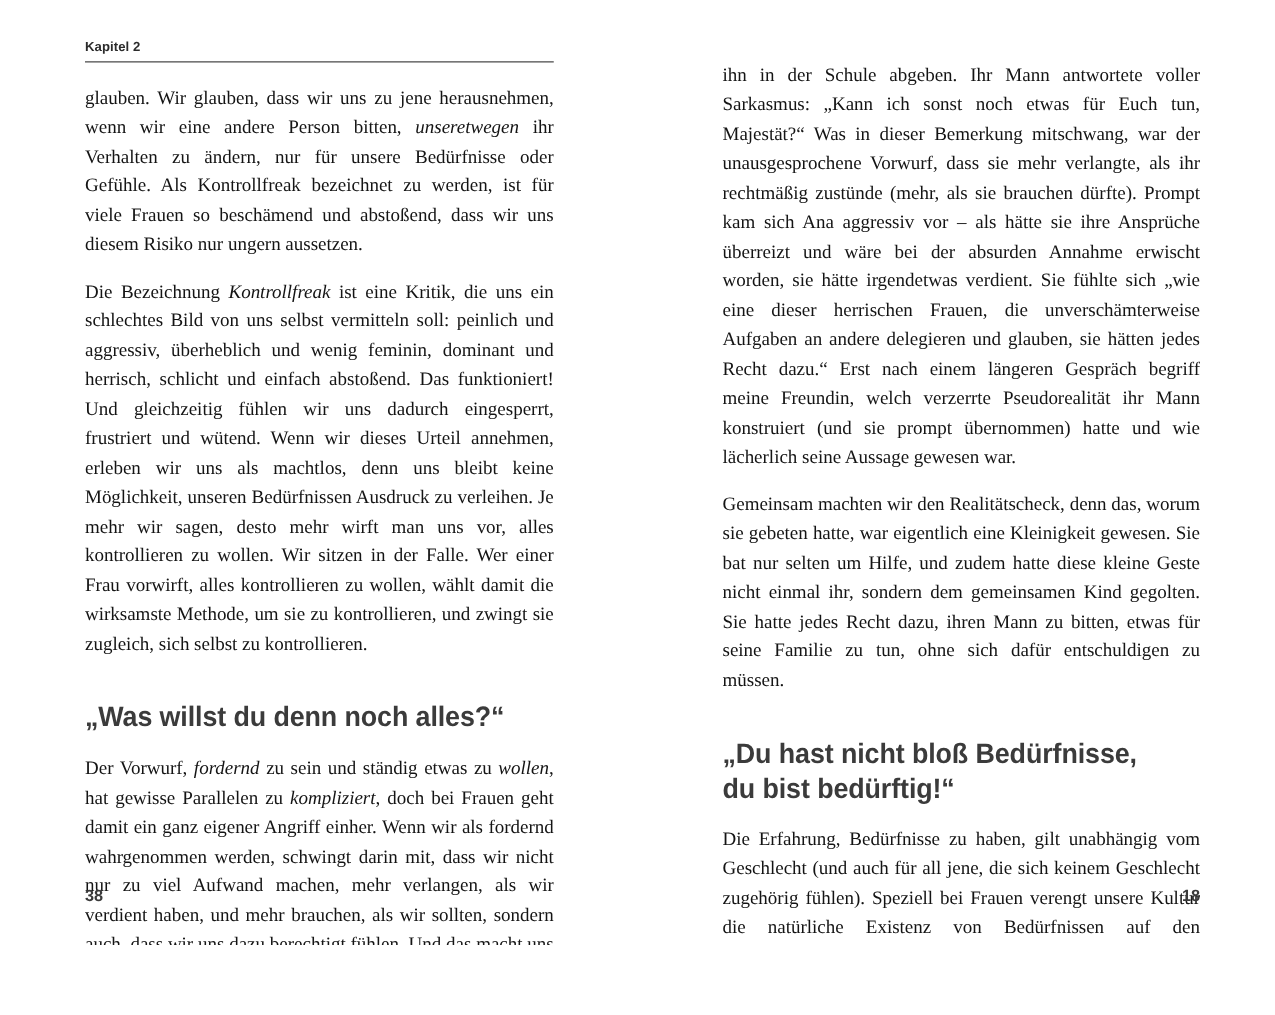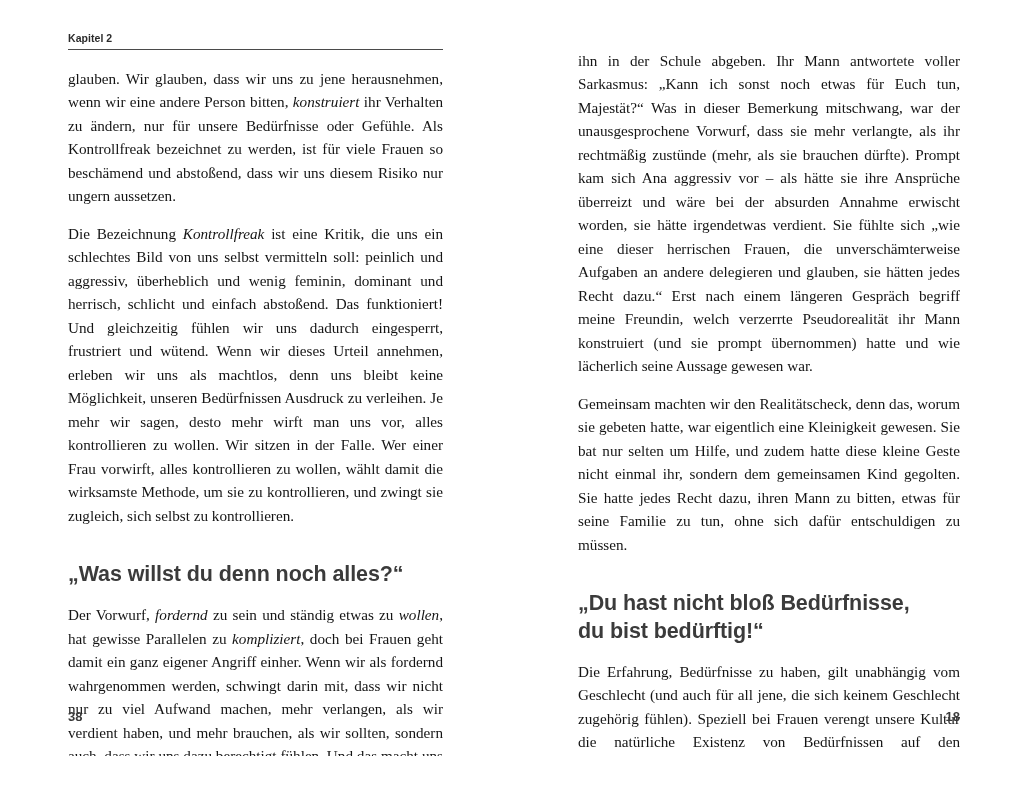--- a/index.html
+++ b/index.html
@@ -93,21 +93,21 @@
   .folio-right { right: 60px; }
 </style>
 </head>
 <body>
 
 <div class="spread">
 
   <div class="page page-left">
     <div class="runhead runhead-left">Kapitel 2</div>
     <div class="body-col">
-        <p class="para"><span>glauben. Wir glauben, dass wir uns zu jene herausnehmen, wenn wir eine andere Person bitten, </span><em>konstruiert</em><span> ihr Verhalten zu ändern, nur für unsere Bedürfnisse oder Gefühle. Als Kontrollfreak bezeichnet zu werden, ist für viele Frauen so beschämend und abstoßend, dass wir uns diesem Risiko nur ungern aussetzen.</span></p>
+        <p class="para"><span>glauben. Wir glauben, dass wir uns zu jene herausnehmen, wenn wir eine andere Person bitten, </span><em>unseretwegen</em><span> ihr Verhalten zu ändern, nur für unsere Bedürfnisse oder Gefühle. Als Kontrollfreak bezeichnet zu werden, ist für viele Frauen so beschämend und abstoßend, dass wir uns diesem Risiko nur ungern aussetzen.</span></p>
         <p class="para"><span>Die Bezeichnung </span><em>Kontrollfreak</em><span> ist eine Kritik, die uns ein schlechtes Bild von uns selbst vermitteln soll: peinlich und aggressiv, überheblich und wenig feminin, dominant und herrisch, schlicht und einfach abstoßend. Das funktioniert! Und gleichzeitig fühlen wir uns dadurch eingesperrt, frustriert und wütend. Wenn wir dieses Urteil annehmen, erleben wir uns als machtlos, denn uns bleibt keine Möglichkeit, unseren Bedürfnissen Ausdruck zu verleihen. Je mehr wir sagen, desto mehr wirft man uns vor, alles kontrollieren zu wollen. Wir sitzen in der Falle. Wer einer Frau vorwirft, alles kontrollieren zu wollen, wählt damit die wirksamste Methode, um sie zu kontrollieren, und zwingt sie zugleich, sich selbst zu kontrollieren.</span></p>
         <h2 class="section-heading spaced-above"><span>„Was willst du denn noch alles?“</span></h2>
         <p class="para"><span>Der Vorwurf, </span><em>fordernd</em><span> zu sein und ständig etwas zu </span><em>wollen</em><span>, hat gewisse Parallelen zu </span><em>kompliziert</em><span>, doch bei Frauen geht damit ein ganz eigener Angriff einher. Wenn wir als fordernd wahrgenommen werden, schwingt darin mit, dass wir nicht nur zu viel Aufwand machen, mehr verlangen, als wir verdient haben, und mehr brauchen, als wir sollten, sondern auch, dass wir uns dazu berechtigt fühlen. Und das macht uns noch weniger liebenswert.</span></p>
         <p class="para"><span>Einmal fragte meine Freundin Ana ihren Mann, ob er für den gemeinsamen Sohn etwas erledigen könne. Er sollte etwas für</span></p>
       </div>
     <div class="folio folio-left">38</div>
   </div>
 
   <div class="page page-right">
     <div class="body-col">

